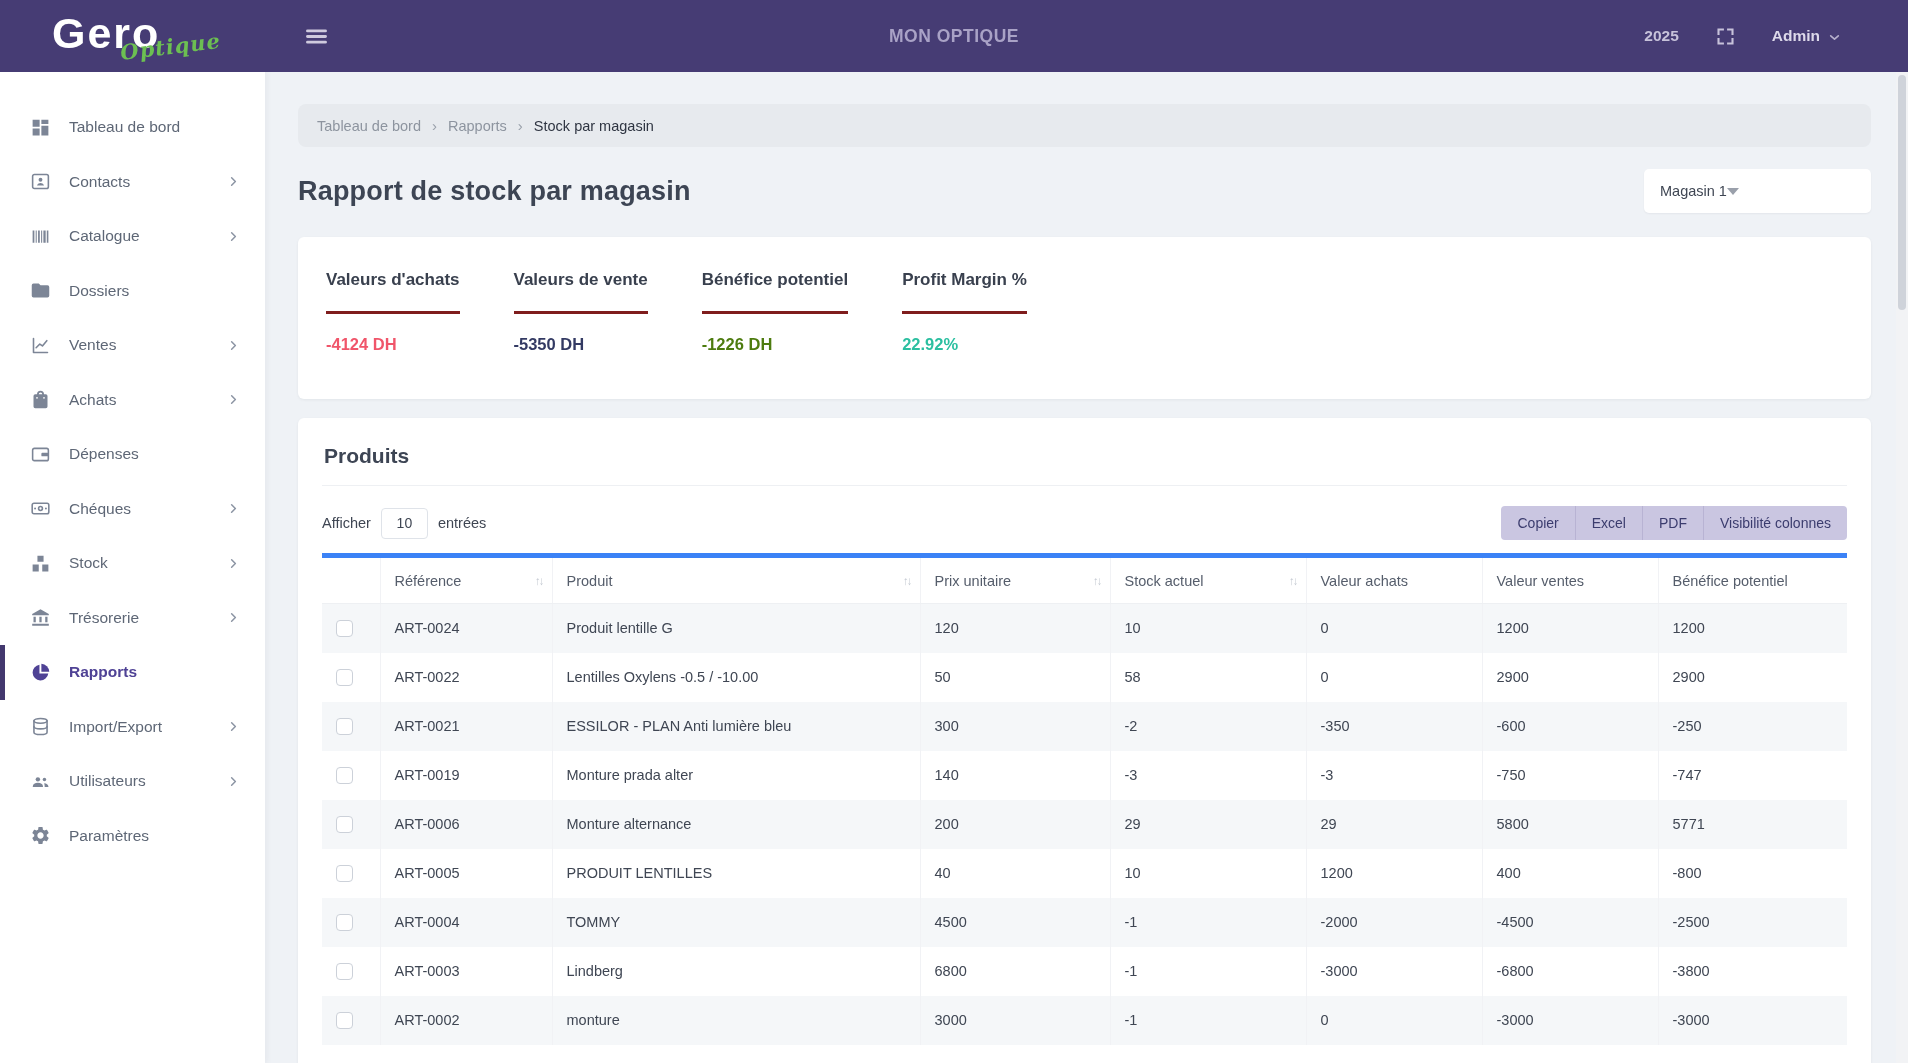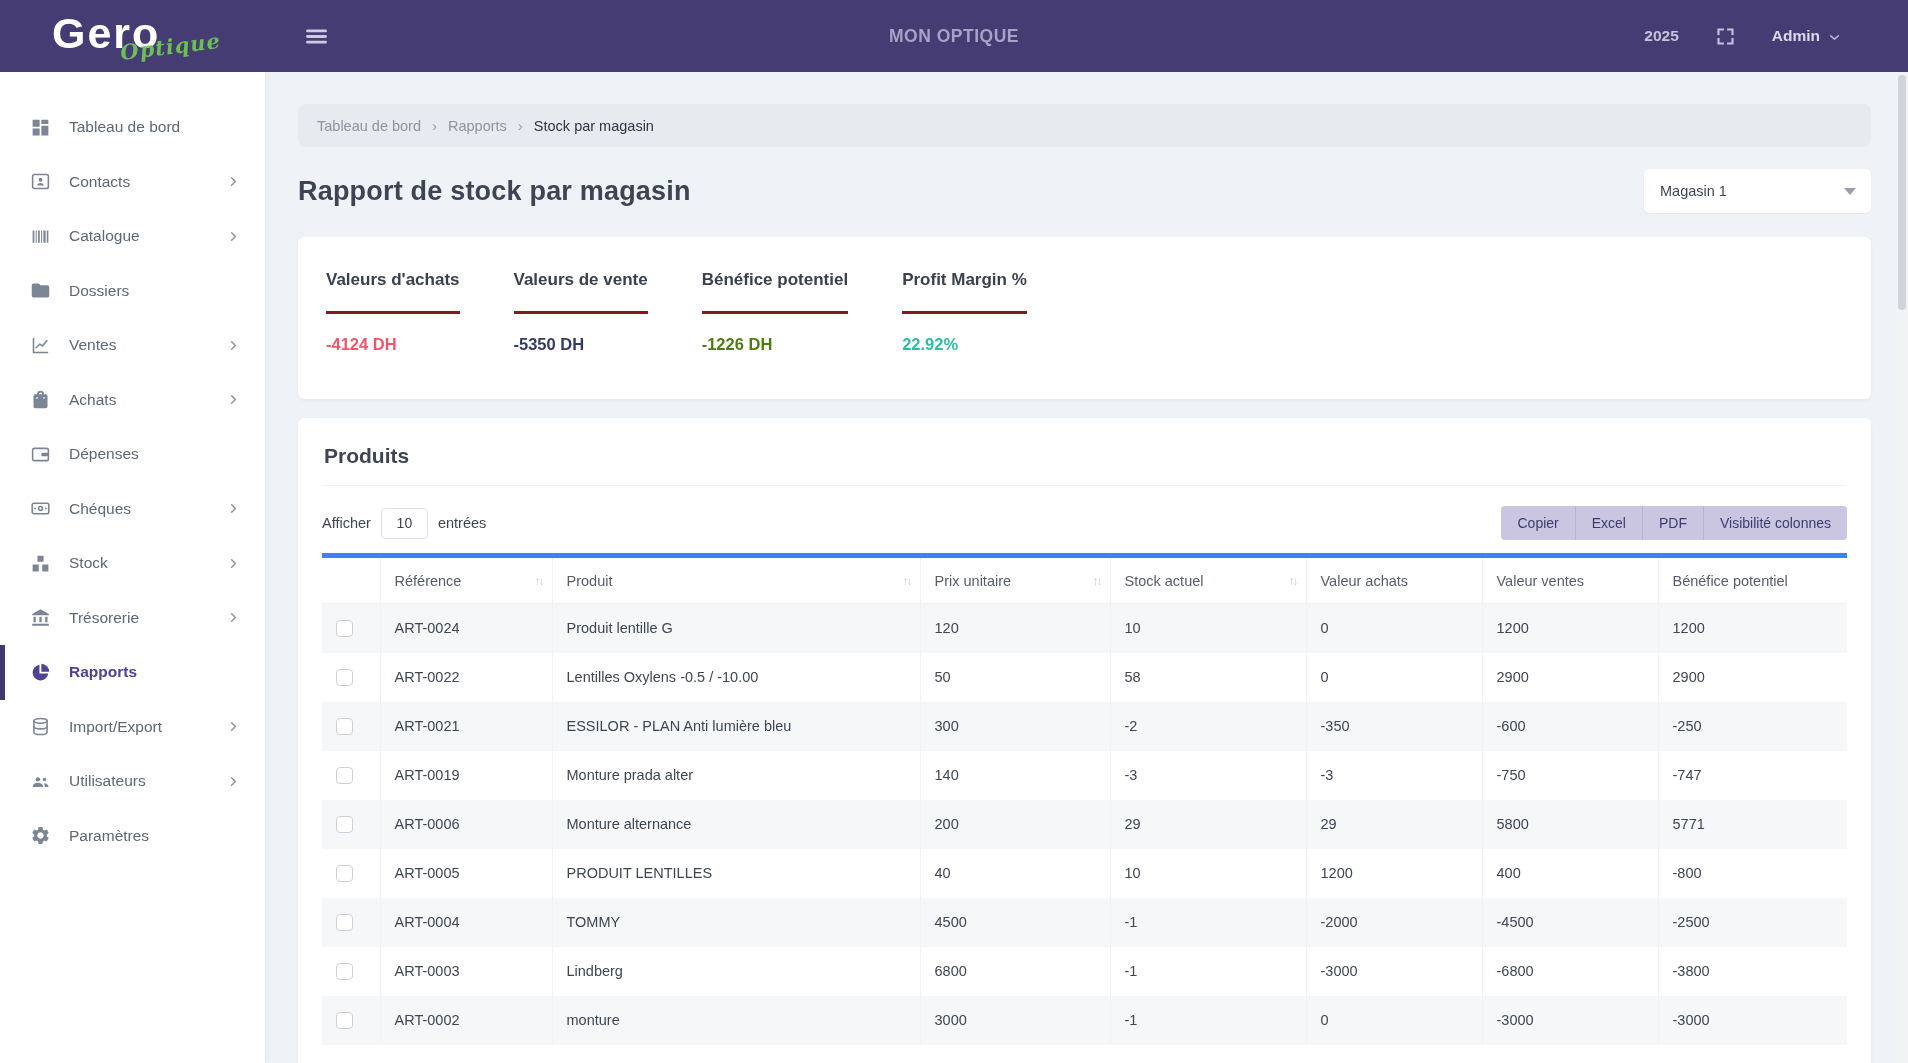--- a/index.html
+++ b/index.html
@@ -40,21 +40,21 @@
   main { flex:1; padding:32px 37px 0 33px; }
 
   .breadcrumb { height:43px; background:#e7eaee; border-radius:8px; display:flex; align-items:center;
     padding:0 19px; gap:11px; font-size:14.5px; color:#8d949f; }
   .breadcrumb .sep { color:#99a0aa; font-size:15px; }
   .breadcrumb .crumb.last { color:#2f3542; }
 
   .title-row { display:flex; justify-content:space-between; align-items:center; margin-top:22px; }
   h1 { font-size:27px; color:#3d4554; font-weight:800; letter-spacing:.2px; }
   .store-select { width:227px; height:44px; background:#fff; border-radius:5px; display:flex; align-items:center;
-    justify-content:space-between; padding:0 15px 0 16px; font-size:14.5px; color:#3f4653;
+    padding:0 15px 0 16px; font-size:14.5px; color:#3f4653;
     box-shadow:0 1px 2px rgba(20,25,40,.05); cursor:pointer; }
   .store-select .chev { width:0; height:0; border-left:6px solid transparent; border-right:6px solid transparent;
     border-top:7px solid #9aa0ab; }
 
   .card { background:#fff; border-radius:6px; box-shadow:0 1px 3px rgba(21,27,38,.06); }
 
   .stats-card { margin-top:24px; padding:33px 0 0 28px; height:162px; display:flex; }
   .stat { display:flex; flex-direction:column; margin-right:54px; }
   .stat-label { font-size:17px; font-weight:700; color:#39404e; padding-bottom:21px;
     border-bottom:3px solid #7f1d1d; margin-bottom:21px; }

